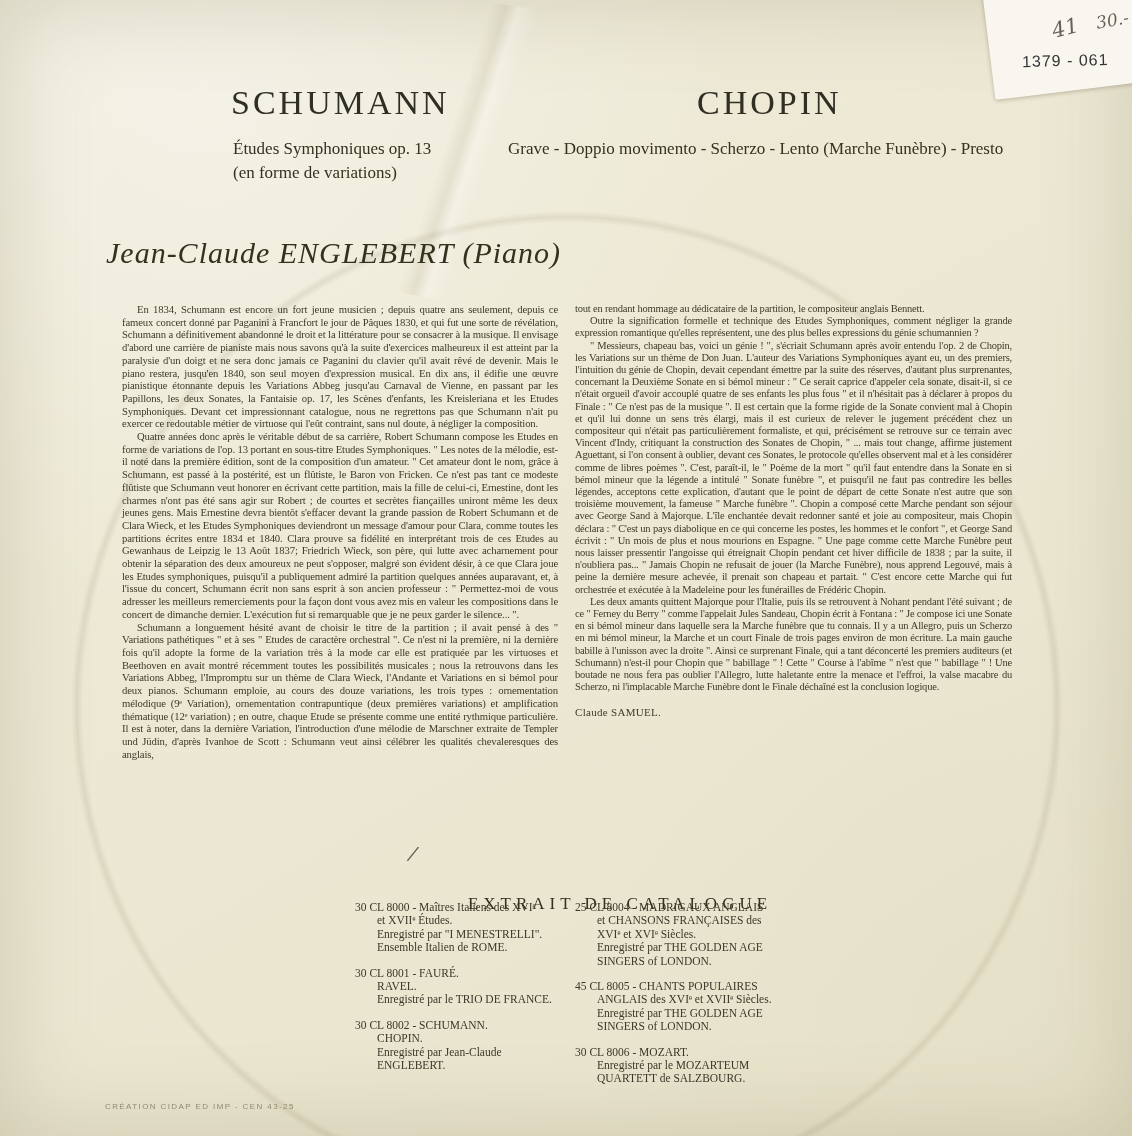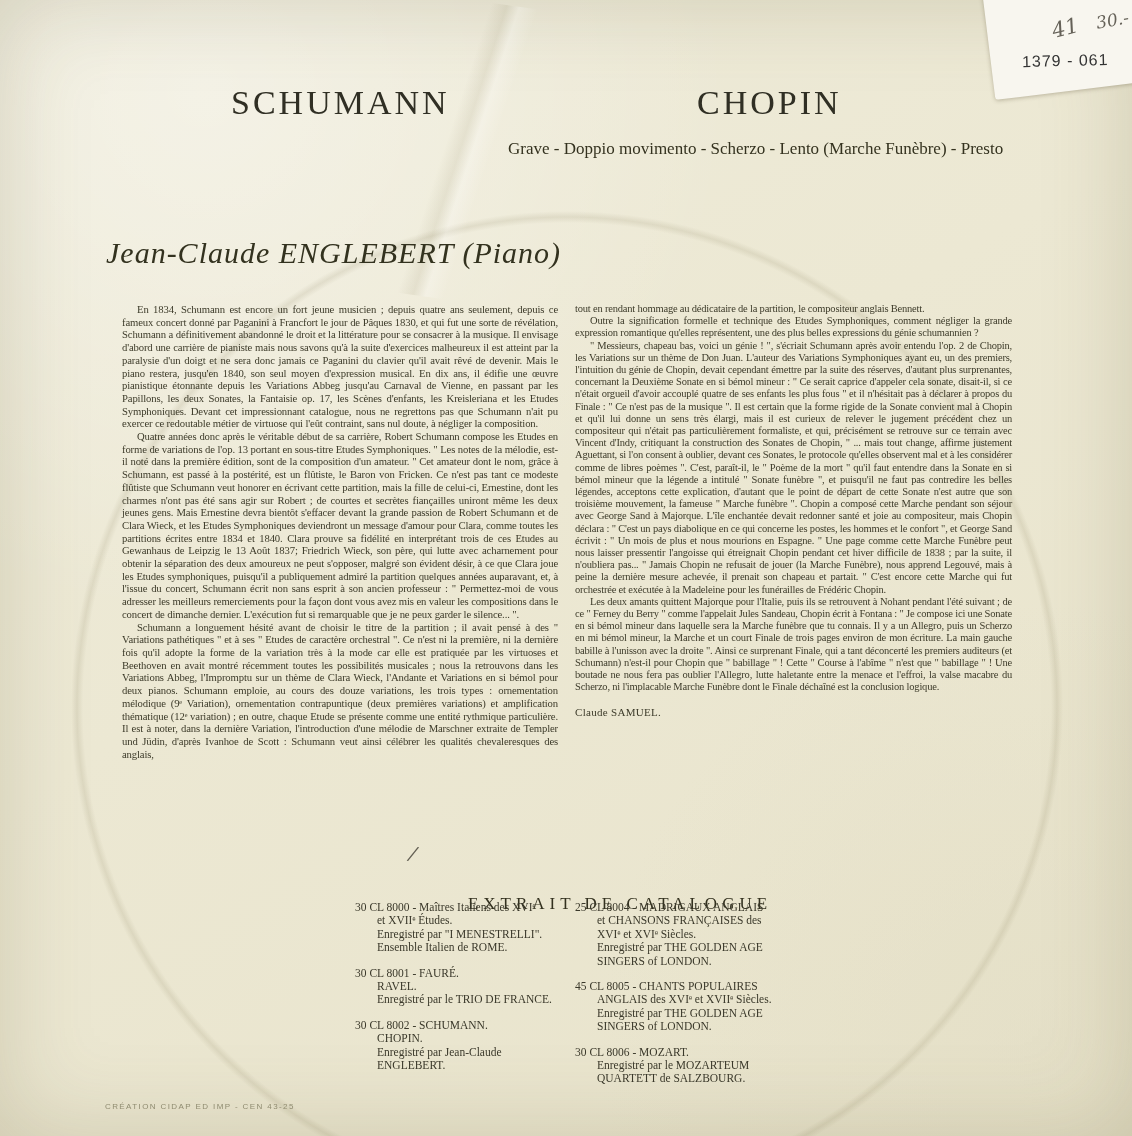--- a/index.html
+++ b/index.html
@@ -67,20 +67,24 @@
   <div class="crease" style="left:330px;top:0;width:260px;height:300px;transform:rotate(8deg);"></div>
 
   <div class="corner-patch"></div>
   <div class="hand hand-41">41</div>
   <div class="hand hand-30">30.-</div>
   <div class="sticker-num">1379 - 061</div>
 
   <div class="composer composer-right">CHOPIN</div>
   <div class="composer composer-left">SCHUMANN</div>
 
+  <div class="worklines work-left">
+    <div>Études Symphoniques op. 13</div>
+    <div>(en forme de variations)</div>
+  </div>
   <div class="worklines work-right">
     <div>Grave - Doppio movimento - Scherzo - Lento (Marche Funèbre) - Presto</div>
   </div>
 
   <div class="artist">Jean-Claude  ENGLEBERT  (Piano)</div>
 
   <div class="col col-left">
     <p>En 1834, Schumann est encore un fort jeune musicien ; depuis quatre ans seulement, depuis ce fameux concert donné par Paganini à Francfort le jour de Pâques 1830, et qui fut une sorte de révélation, Schumann a définitivement abandonné le droit et la littérature pour se consacrer à la musique. Il envisage d'abord une carrière de pianiste mais nous savons qu'à la suite d'exercices malheureux il est atteint par la paralysie d'un doigt et ne sera donc jamais ce Paganini du clavier qu'il avait rêvé de devenir. Mais le piano restera, jusqu'en 1840, son seul moyen d'expression musical. En dix ans, il édifie une œuvre pianistique étonnante depuis les Variations Abbeg jusqu'au Carnaval de Vienne, en passant par les Papillons, les deux Sonates, la Fantaisie op. 17, les Scènes d'enfants, les Kreisleriana et les Etudes Symphoniques. Devant cet impressionnant catalogue, nous ne regrettons pas que Schumann n'ait pu exercer ce redoutable métier de virtuose qui l'eût contraint, sans nul doute, à négliger la composition.</p>
     <p>Quatre années donc après le véritable début de sa carrière, Robert Schumann compose les Etudes en forme de variations de l'op. 13 portant en sous-titre Etudes Symphoniques. " Les notes de la mélodie, est-il noté dans la première édition, sont de la composition d'un amateur. " Cet amateur dont le nom, grâce à Schumann, est passé à la postérité, est un flûtiste, le Baron von Fricken. Ce n'est pas tant ce modeste flûtiste que Schumann veut honorer en écrivant cette partition, mais la fille de celui-ci, Ernestine, dont les charmes n'ont pas été sans agir sur Robert ; de courtes et secrètes fiançailles uniront même les deux jeunes gens. Mais Ernestine devra bientôt s'effacer devant la grande passion de Robert Schumann et de Clara Wieck, et les Etudes Symphoniques deviendront un message d'amour pour Clara, comme toutes les partitions écrites entre 1834 et 1840. Clara prouve sa fidélité en interprétant trois de ces Etudes au Gewanhaus de Leipzig le 13 Août 1837; Friedrich Wieck, son père, qui lutte avec acharnement pour obtenir la séparation des deux amoureux ne peut s'opposer, malgré son évident désir, à ce que Clara joue les Etudes symphoniques, puisqu'il a publiquement admiré la partition quelques années auparavant, et, à l'issue du concert, Schumann écrit non sans esprit à son ancien professeur : " Permettez-moi de vous adresser les meilleurs remerciements pour la façon dont vous avez mis en valeur les compositions dans le concert de dimanche dernier. L'exécution fut si remarquable que je ne peux garder le silence... ".</p>
     <p>Schumann a longuement hésité avant de choisir le titre de la partition ; il avait pensé à des " Variations pathétiques " et à ses " Etudes de caractère orchestral ". Ce n'est ni la première, ni la dernière fois qu'il adopte la forme de la variation très à la mode car elle est pratiquée par les virtuoses et Beethoven en avait montré récemment toutes les possibilités musicales ; nous la retrouvons dans les Variations Abbeg, l'Impromptu sur un thème de Clara Wieck, l'Andante et Variations en si bémol pour deux pianos. Schumann emploie, au cours des douze variations, les trois types : ornementation mélodique (9ᵉ Variation), ornementation contrapuntique (deux premières variations) et amplification thématique (12ᵉ variation) ; en outre, chaque Etude se présente comme une entité rythmique particulière. Il est à noter, dans la dernière Variation, l'introduction d'une mélodie de Marschner extraite de Templer und Jüdin, d'après Ivanhoe de Scott : Schumann veut ainsi célébrer les qualités chevaleresques des anglais,</p>

